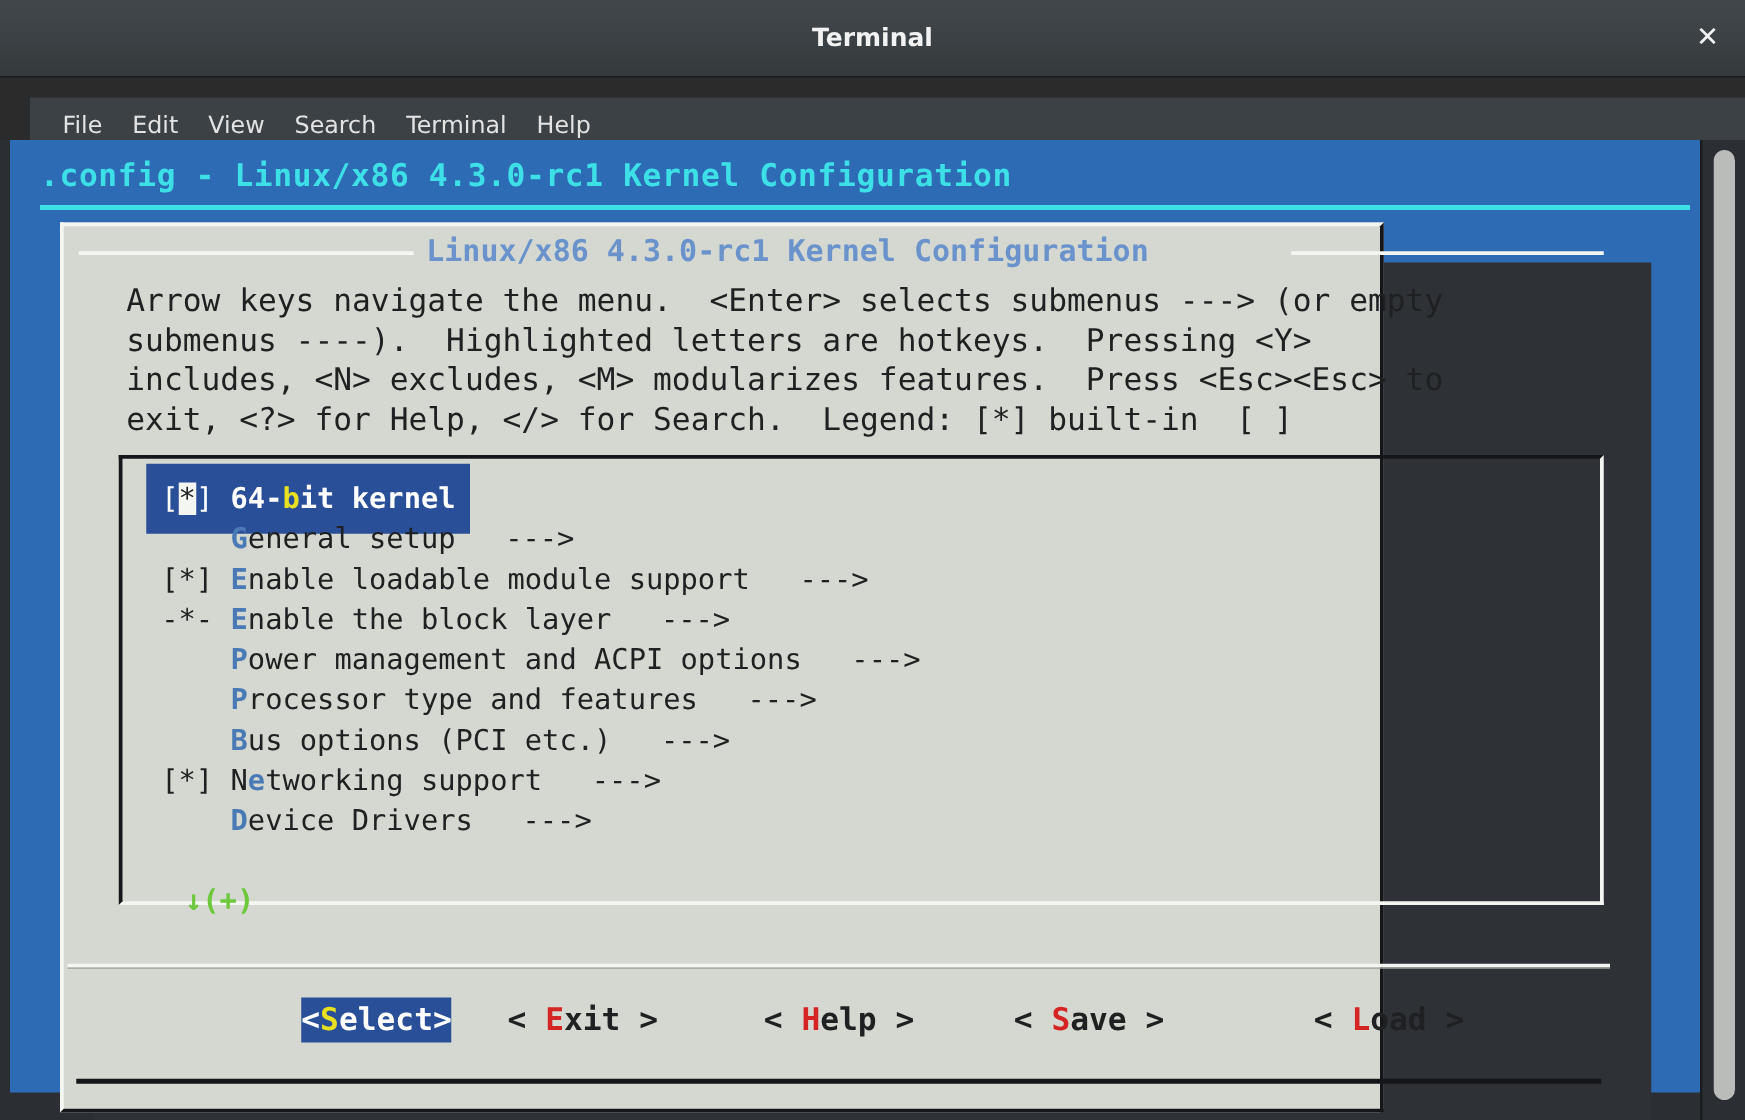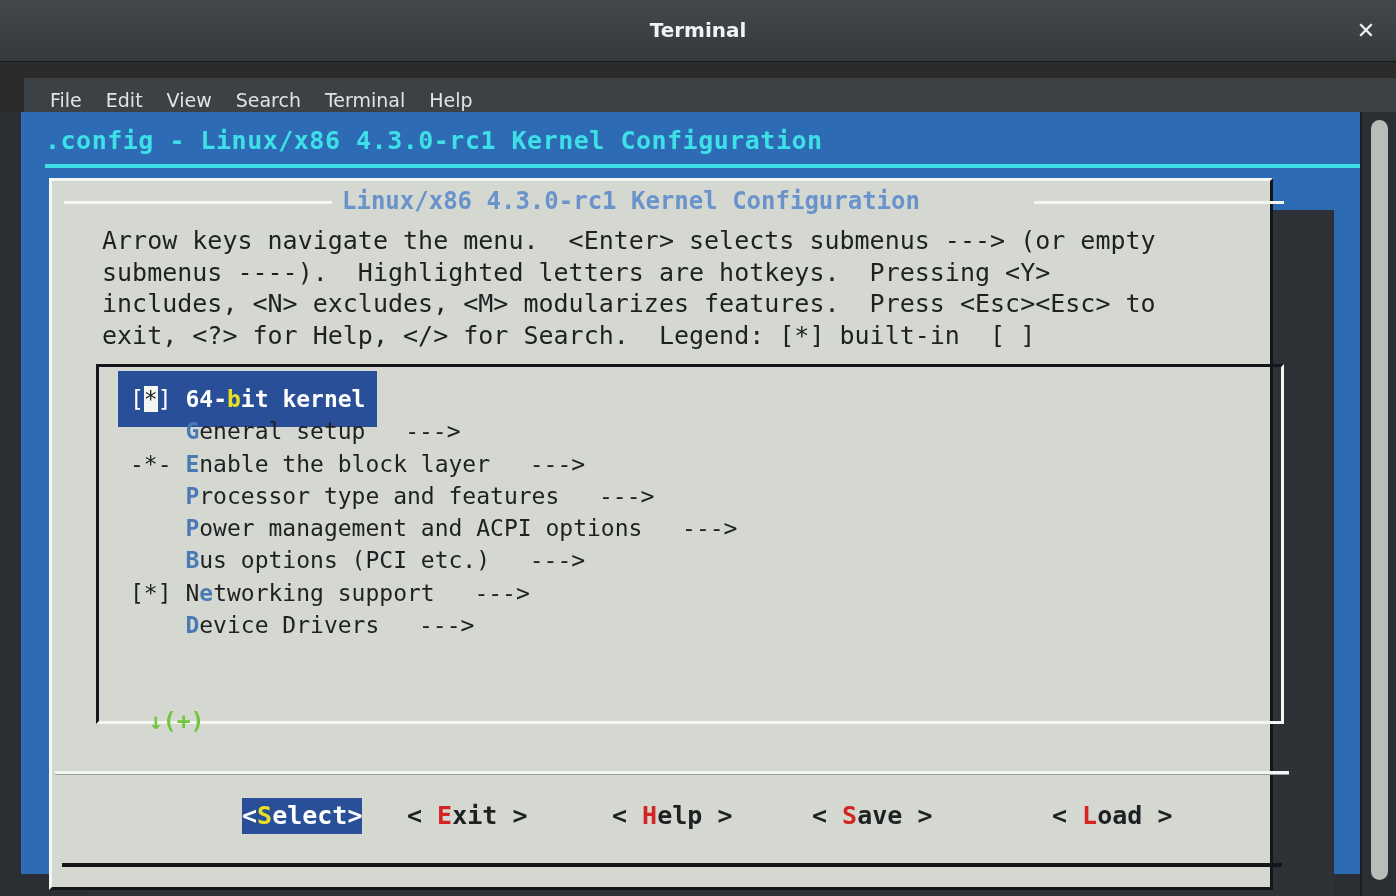--- a/index.html
+++ b/index.html
@@ -89,21 +89,20 @@
     overflow: hidden;
   }
 
   
   #backdrop {
     position: absolute;
     left: 8px; top: 0px;
     width: 1352px;
     height: 762px;
     background: #2d6cb5;
-    margin-left: 13px;
   }
 
   #header-line {
     position: absolute;
     left: 24px;
     top: 14px;
     color: #3ee0e8;
     font-size: 25px;
     letter-spacing: 0.5px;
     font-weight: bold;
@@ -124,23 +123,23 @@
     left: 68px;
     top: 98px;
     width: 1245px;
     height: 715px;
     background: #2e3136;
   }
 
   
   #dialog {
     position: absolute;
-    left: 28px;
+    left: 40px;
     top: 66px;
-    width: 1224px;
+    width: 1059px;
     height: 712px;
     background: #d4d8d1;
     border-top: 3px solid #f4f6f2;
     border-left: 3px solid #f4f6f2;
     border-right: 3px solid #14161a;
     border-bottom: 3px solid #14161a;
     box-sizing: border-box;
   }
 
   #dialog-titlebar {
@@ -346,23 +345,24 @@
 
         <div id="help-text">Arrow keys navigate the menu.  &lt;Enter&gt; selects submenus ---&gt; (or empty
 submenus ----).  Highlighted letters are hotkeys.  Pressing &lt;Y&gt;
 includes, &lt;N&gt; excludes, &lt;M&gt; modularizes features.  Press &lt;Esc&gt;&lt;Esc&gt; to
 exit, &lt;?&gt; for Help, &lt;/&gt; for Search.  Legend: [*] built-in  [ ]</div>
 
         <div id="menu-box"></div>
         <div id="menu-list">
             <div class="menu-row selected"><span class="row-inner"><span class="mark"><span>[</span><span class="cursor-cell">*</span><span>]</span></span><span> </span><span class="label">64-</span><span class="hotkey">b</span><span class="label">it kernel</span></span></div>
             <div class="menu-row"><span class="row-inner"><span class="mark">   </span><span> </span><span class="hotkey">G</span><span class="label">eneral setup</span></span><span>  ---&gt;</span></div>
+            <div class="menu-row"><span class="row-inner"><span class="mark">[*]</span><span> </span><span class="hotkey">E</span><span class="label">nable loadable module support</span></span><span>  ---&gt;</span></div>
             <div class="menu-row"><span class="row-inner"><span class="mark">-*-</span><span> </span><span class="hotkey">E</span><span class="label">nable the block layer</span></span><span>  ---&gt;</span></div>
+            <div class="menu-row"><span class="row-inner"><span class="mark">   </span><span> </span><span class="hotkey">P</span><span class="label">ower management and ACPI options</span></span><span>  ---&gt;</span></div>
             <div class="menu-row"><span class="row-inner"><span class="mark">   </span><span> </span><span class="hotkey">P</span><span class="label">rocessor type and features</span></span><span>  ---&gt;</span></div>
-            <div class="menu-row"><span class="row-inner"><span class="mark">   </span><span> </span><span class="hotkey">P</span><span class="label">ower management and ACPI options</span></span><span>  ---&gt;</span></div>
             <div class="menu-row"><span class="row-inner"><span class="mark">   </span><span> </span><span class="hotkey">B</span><span class="label">us options (PCI etc.)</span></span><span>  ---&gt;</span></div>
             <div class="menu-row"><span class="row-inner"><span class="mark">[*]</span><span> </span><span class="label">N</span><span class="hotkey">e</span><span class="label">tworking support</span></span><span>  ---&gt;</span></div>
             <div class="menu-row"><span class="row-inner"><span class="mark">   </span><span> </span><span class="hotkey">D</span><span class="label">evice Drivers</span></span><span>  ---&gt;</span></div>
           </div>
 
         <div id="scroll-indicator">↓(+)</div>
 
         <div id="button-sep"></div>
         <div id="button-sep-dark"></div>
         <div id="button-bar">

